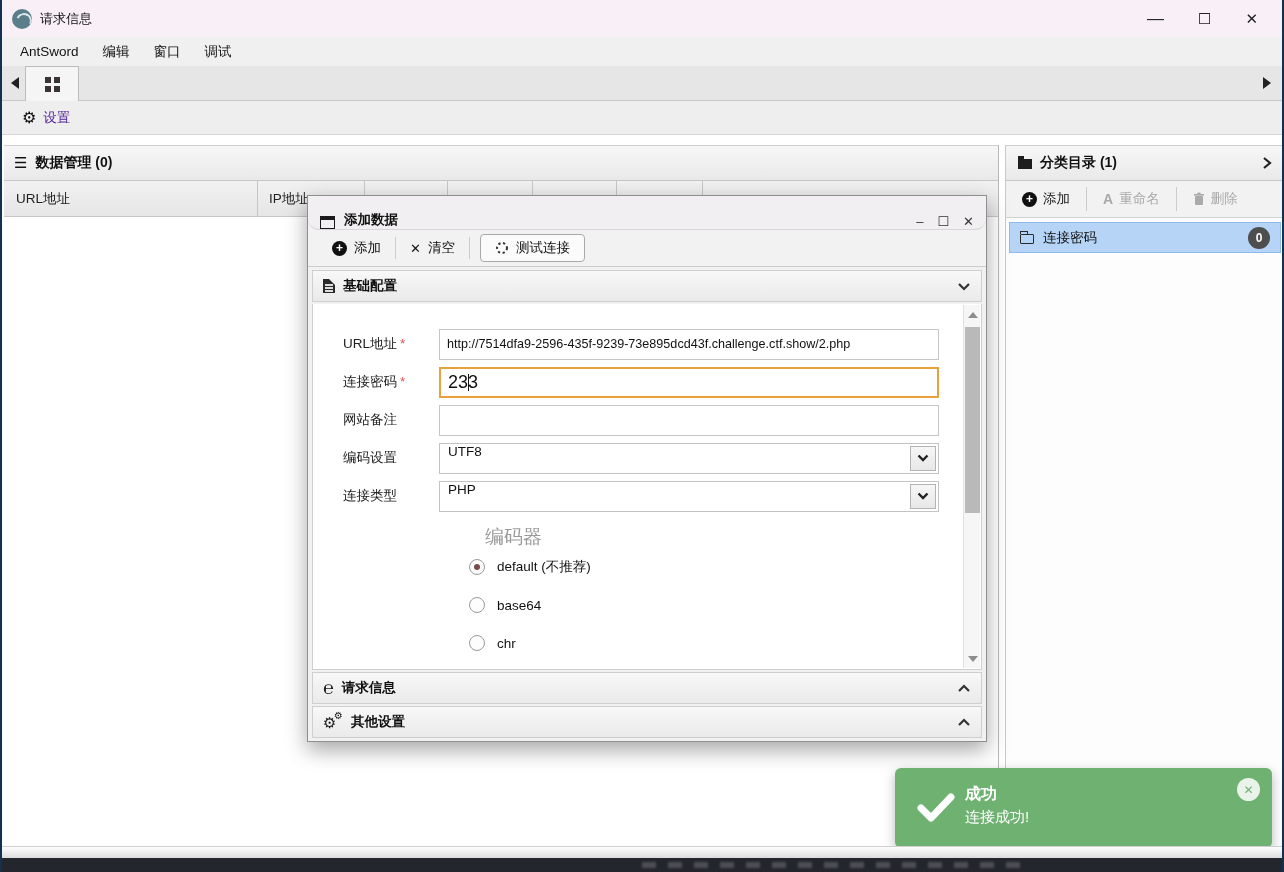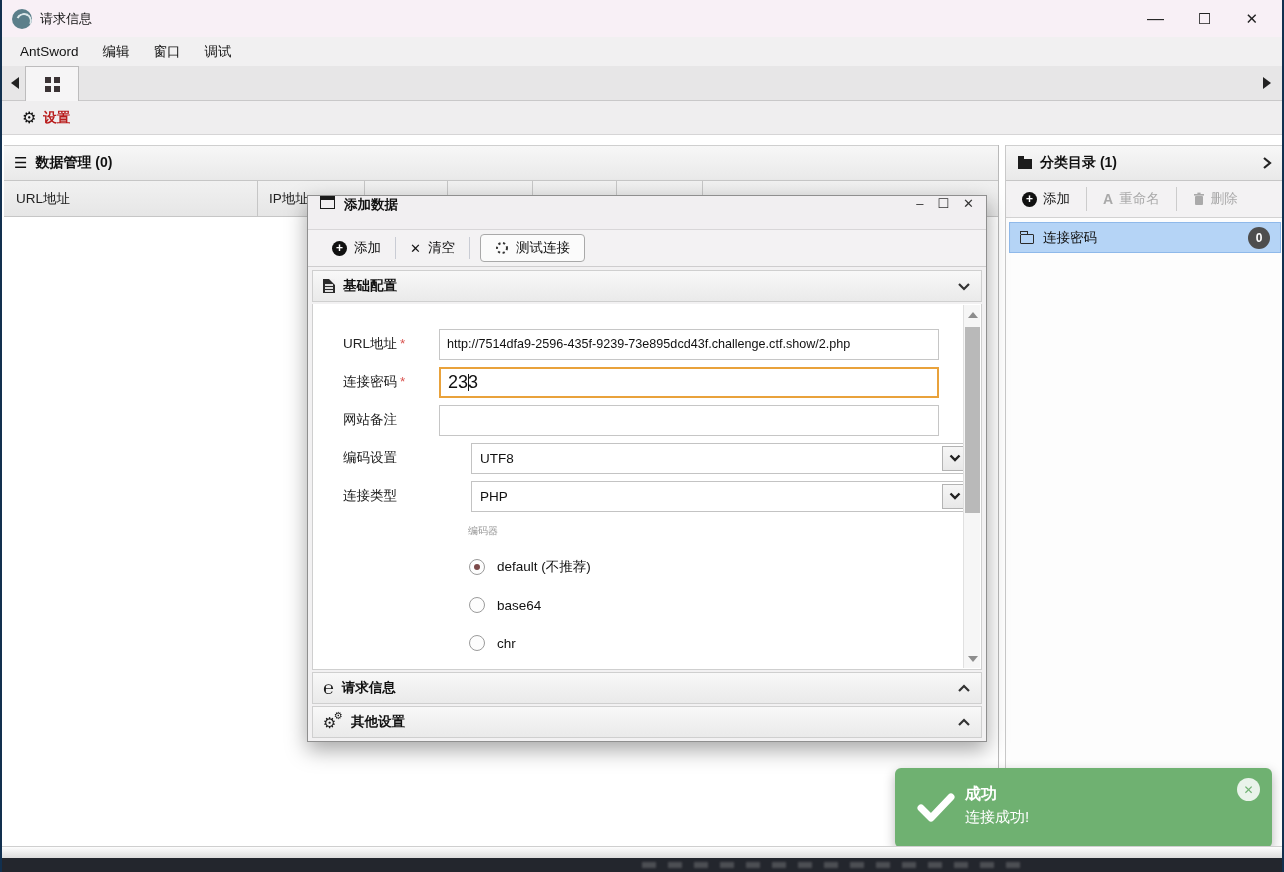--- a/index.html
+++ b/index.html
@@ -27,21 +27,21 @@
   .tab-arrow-left { left:2px; }
   .tab-arrow-right { right:4px; }
   .tri-left { width:0; height:0; border-top:6px solid transparent; border-bottom:6px solid transparent; border-right:8px solid #222; }
   .tri-right { width:0; height:0; border-top:6px solid transparent; border-bottom:6px solid transparent; border-left:8px solid #222; }
   .tab-active { position:absolute; left:23px; top:0; width:54px; height:35px; background:#f6f5f6; border:1px solid #bdbcbd; border-bottom:none; display:flex; align-items:center; justify-content:center; }
   .grid-icon { width:15px; height:15px; display:grid; grid-template-columns:6px 6px; grid-template-rows:6px 6px; gap:3px; }
   .grid-icon span { background:#3b3335; }
 
   .quickbar { height:34px; background:#efeeef; border-bottom:1px solid #d6d5d6; display:flex; align-items:center; padding-left:20px; gap:7px; }
   .gear-glyph { font-size:16px; color:#111; line-height:1; }
-  .quickbar-label { font-size:13.5px; color:#b91c1c;font-weight:bold; }
+  .quickbar-label { font-size:13.5px; color:#4c1d95; }
 
   
   .workspace { position:absolute; left:0; top:145px; width:1284px; height:713px; }
   .left-panel { position:absolute; left:2px; top:0; width:995px; height:702px; border-right:1px solid #b9b9b9; background:#fff; }
   .panel-header { height:36px; background:linear-gradient(#f7f7f7,#e9e9e9); border-top:1px solid #cfcfcf; border-bottom:1px solid #c6c6c6; display:flex; align-items:center; padding:0 10px; font-weight:bold; font-size:14px; color:#111; gap:8px; }
   .list-glyph { font-size:15px; font-weight:normal; }
   .table-header { height:36px; background:linear-gradient(#f1f1f1,#e6e6e6); border-bottom:1px solid #c6c6c6; position:relative; display:flex; align-items:center; font-size:13.5px; color:#222; }
   .th-cell { padding-left:12px; }
   .th-c1 { width:253px; }
   .col-div { position:absolute; top:0; bottom:0; width:1px; background:#c6c6c6; }
@@ -62,21 +62,21 @@
   .folder-solid { width:14px; height:10px; background:#1d1d1d; position:relative; margin-top:2px; }
   .folder-solid::before { content:""; position:absolute; top:-3px; left:0; width:6px; height:3px; background:#1d1d1d; }
   .folder-open { width:14px; height:10px; border:1.5px solid #2a2a2a; border-radius:1px; position:relative; background:transparent; margin-top:2px; }
   .folder-open::before { content:""; position:absolute; top:-4px; left:-1px; width:6px; height:2.5px; border:1.5px solid #2a2a2a; border-bottom:none; }
 
   .plus-circle { width:15px; height:15px; border-radius:50%; background:#101010; color:#fff; display:flex; align-items:center; justify-content:center; font-size:12px; font-weight:bold; line-height:1; }
   .trash-glyph svg { display:block; }
 
   
   .dialog { position:absolute; left:305px; top:195px; width:680px; height:547px; background:#f2f1f2; border:1px solid #8f8f8f; box-shadow:0 8px 20px rgba(0,0,0,.35); }
-  .dlg-titlebar { height:34px; background:#f1eff1; border-bottom:1px solid #d8d6d8; display:flex; align-items:flex-start; padding:0 12px; gap:9px; }
+  .dlg-titlebar { height:34px; background:#f1eff1; border-bottom:1px solid #d8d6d8; display:flex; align-items:flex-end; padding:0 12px; gap:9px;border-radius:11px; }
   .dlg-title { font-weight:bold; font-size:13.5px; color:#111; }
   .win-mini-icon { width:15px; height:13px; border:1.5px solid #1a1a1a; position:relative; }
   .win-mini-icon::before { content:""; position:absolute; left:0; right:0; top:0; height:3px; background:#1a1a1a; }
   .dlg-controls { margin-left:auto; display:flex; align-items:center; gap:14px; color:#333; font-size:13px; }
   .dlg-toolbar { height:37px; background:#f3f2f3; border-bottom:1px solid #cecdce; display:flex; align-items:center; padding-left:10px; }
   .tb-btn { display:flex; align-items:center; gap:7px; font-size:13.5px; color:#111; padding:0 14px; height:28px; }
   .tb-sep { width:1px; height:22px; background:#c9ccd4; }
   .tb-btn.bordered { border:1px solid #a9a9a9; background:#fbfbfb; border-radius:4px; margin-left:10px; }
   .x-glyph { font-weight:bold; font-size:13px; color:#111; }
   .spinner-glyph svg { display:block; }
@@ -92,24 +92,24 @@
   .cogs-glyph .cog2 { position:absolute; font-size:10px; left:11px; top:-4px; }
 
   .form-area { position:relative; height:366px; background:#fff; border:1px solid #cfcfcf; border-top:none; margin-bottom:2px; overflow:hidden; }
   .form-row { position:absolute; left:30px; display:flex; align-items:center; height:32px; }
   .form-label { width:96px; font-size:13.5px; color:#222; }
   .req { color:#d9534f; margin-left:3px; }
   .field-wrap { position:relative; width:427px; }
   .txt-input { width:500px; height:31px; border:1px solid #c6c6c6; padding:0 7px; font-size:18px; font-family:"Liberation Sans","DejaVu Sans",sans-serif; color:#111; background:#fff; outline:none; }
   .txt-input.focused { border:2px solid #e9a23b; }
   .caret { position:absolute; left:29px; top:7px; width:1px; height:17px; background:#111; }
-  .select-box { width:500px; height:31px; border:1px solid #c3c3c3; background:#fff; display:flex; align-items:center; position:relative;margin-left:32px; }
+  .select-box { width:500px; height:31px; border:1px solid #c3c3c3; background:#fff; display:flex; align-items:flex-start; position:relative; }
   .select-value { padding-left:8px; font-size:13.5px; color:#111; flex:1; }
   .select-btn { position:absolute; right:2px; top:2px; width:26px; height:25px; background:linear-gradient(#f6f6f6,#e8e8e8); border:1px solid #b3b3b3; display:flex; align-items:center; justify-content:center; }
-  .muted-label { position:absolute; left:155px; font-size:10px; color:#9a9a9a; }
+  .muted-label { position:absolute; left:172px; font-size:19px; color:#9a9a9a; }
   .radio-row { position:absolute; left:156px; display:flex; align-items:center; gap:12px; height:22px; }
   .radio { width:16px; height:16px; border-radius:50%; border:1px solid #9b9b9b; background:#fdfdfd; position:relative; }
   .radio.checked::before { content:""; position:absolute; left:4px; top:4px; width:6px; height:6px; border-radius:50%; background:#7c4a4a; }
   .radio-label { font-size:13.5px; color:#111; }
 
   .vscroll { position:absolute; right:1px; top:1px; bottom:1px; width:17px; background:#f6f6f6; border-left:1px solid #e0e0e0; }
   .vs-arrow { position:absolute; left:0; width:17px; height:15px; display:flex; align-items:center; justify-content:center; }
   .vs-up { top:2px; } .vs-down { bottom:2px; }
   .tri-up { width:0; height:0; border-left:5px solid transparent; border-right:5px solid transparent; border-bottom:6px solid #8d8d8d; }
   .tri-down { width:0; height:0; border-left:5px solid transparent; border-right:5px solid transparent; border-top:6px solid #8d8d8d; }

